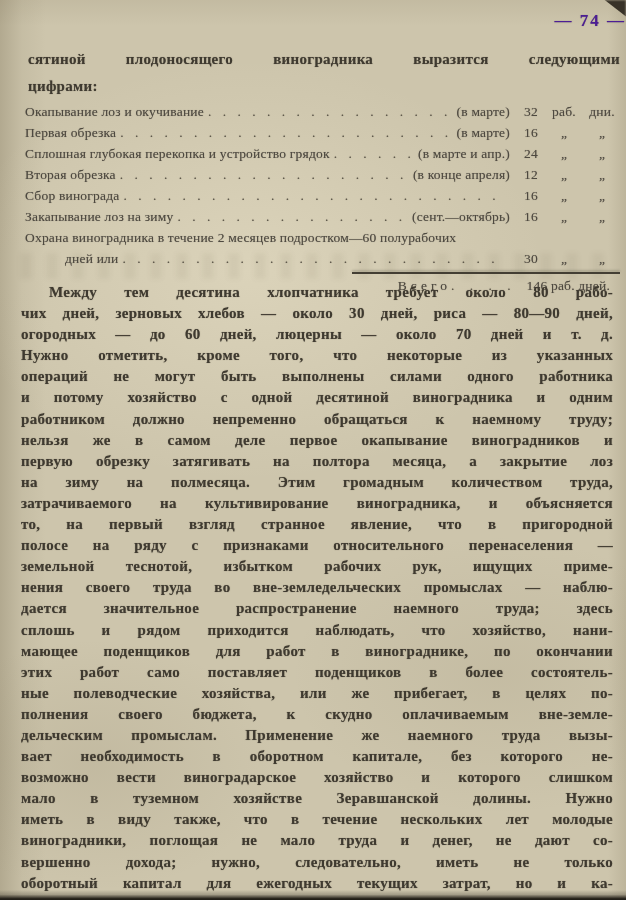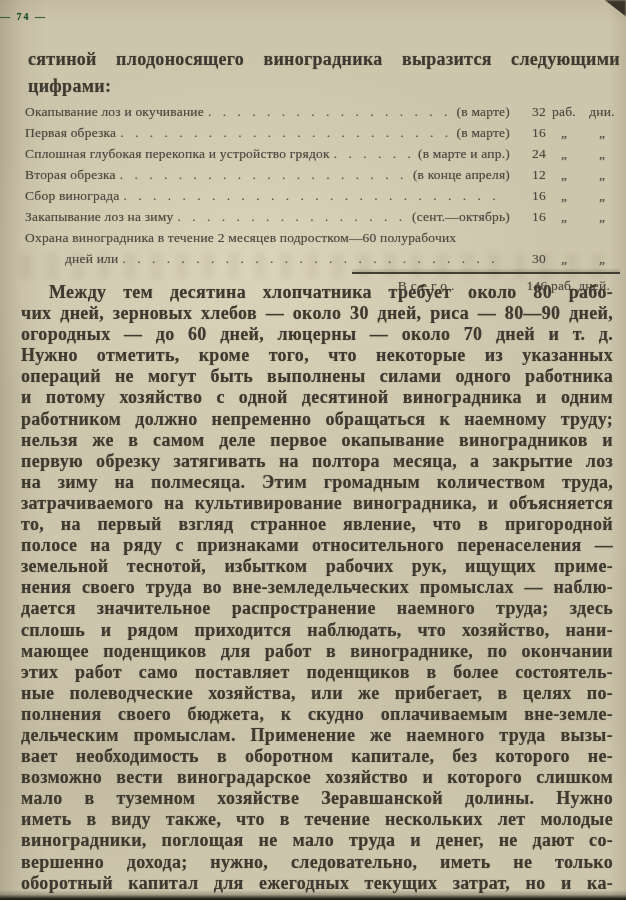--- a/index.html
+++ b/index.html
@@ -28,48 +28,48 @@
     background:linear-gradient(to bottom, rgba(42,38,30,0) 0, rgba(42,38,30,0.25) 45%, #2a261e 85%, #1d1a14 100%);
   }
   .ghost-band{
     position:absolute;left:20px;right:20px;top:253px;height:26px;
     background:repeating-linear-gradient(90deg, rgba(104,96,72,0.12) 0 12px, rgba(104,96,72,0) 12px 26px);
     filter:blur(2.5px);opacity:.6;pointer-events:none;
   }
   
   .page-num{
     position:absolute;top:11px;left:0;width:100%;
-    text-align:left;font-size:10px;font-weight:700;letter-spacing:2px;
-    color:#14532d;text-shadow:0 0 1px rgba(70,64,52,0.5);
+    text-align:right;font-size:17px;font-weight:700;letter-spacing:2px;
+    color:#4c1d95;text-shadow:0 0 1px rgba(70,64,52,0.5);
   }
   
   .intro{position:absolute;top:46px;left:28px;width:592px;}
   .page-line{
-    font-size:18px;font-weight:700;line-height:21.1px;height:21.1px;
+    font-size:15px;font-weight:700;line-height:21.1px;height:21.1px;
     letter-spacing:.3px;overflow:hidden;
     text-align:justify;text-align-last:justify;
     text-shadow:0 0 1px rgba(62,56,46,0.55);
   }
   .page-line.loose{line-height:27px;height:27px;}
   .page-line.left{text-align:left;text-align-last:left;}
   .page-line.first{text-indent:28px;}
   
   .cost-table{
     position:absolute;top:101px;left:25px;width:597px;
     font-size:13.5px;color:#4e4940;letter-spacing:.2px;
     text-shadow:0 0 .8px rgba(78,73,64,0.5);
   }
   .trow{display:flex;align-items:baseline;line-height:21px;height:21px;white-space:nowrap;font-family:Liberation Serif, serif;}
   .trow.indent .tlabel{padding-left:40px;}
   .tlabel{flex:0 0 auto;}
   .tleader{flex:1 1 auto;overflow:hidden;margin:0 4px;color:#5d574a;}
   .tleader::after{content:". . . . . . . . . . . . . . . . . . . . . . . . . . . . . . . . . . . . . . . . . . . . . .";letter-spacing:4px;}
   .trow.no-leader .tleader{visibility:hidden;}
   .tnote{flex:0 0 auto;margin-right:6px;}
-  .tvalue{flex:0 0 30px;text-align:right;}
+  .tvalue{flex:0 0 30px;text-align:center;}
   .tunit1{flex:0 0 36px;text-align:center;}
   .tunit2{flex:0 0 40px;text-align:center;}
   .total-rule{
     margin:3px 2px 0 auto;width:268px;height:0;
     border-top:2px solid #433e33;box-shadow:0 -2px 2px rgba(67,62,51,0.25);
   }
   .total-row{display:flex;justify-content:flex-end;align-items:baseline;line-height:24px;height:24px;}
   .total-label{letter-spacing:4px;}
   .total-dots{letter-spacing:6px;margin-right:10px;color:#5d574a;}
   .total-value{margin-right:12px;}

